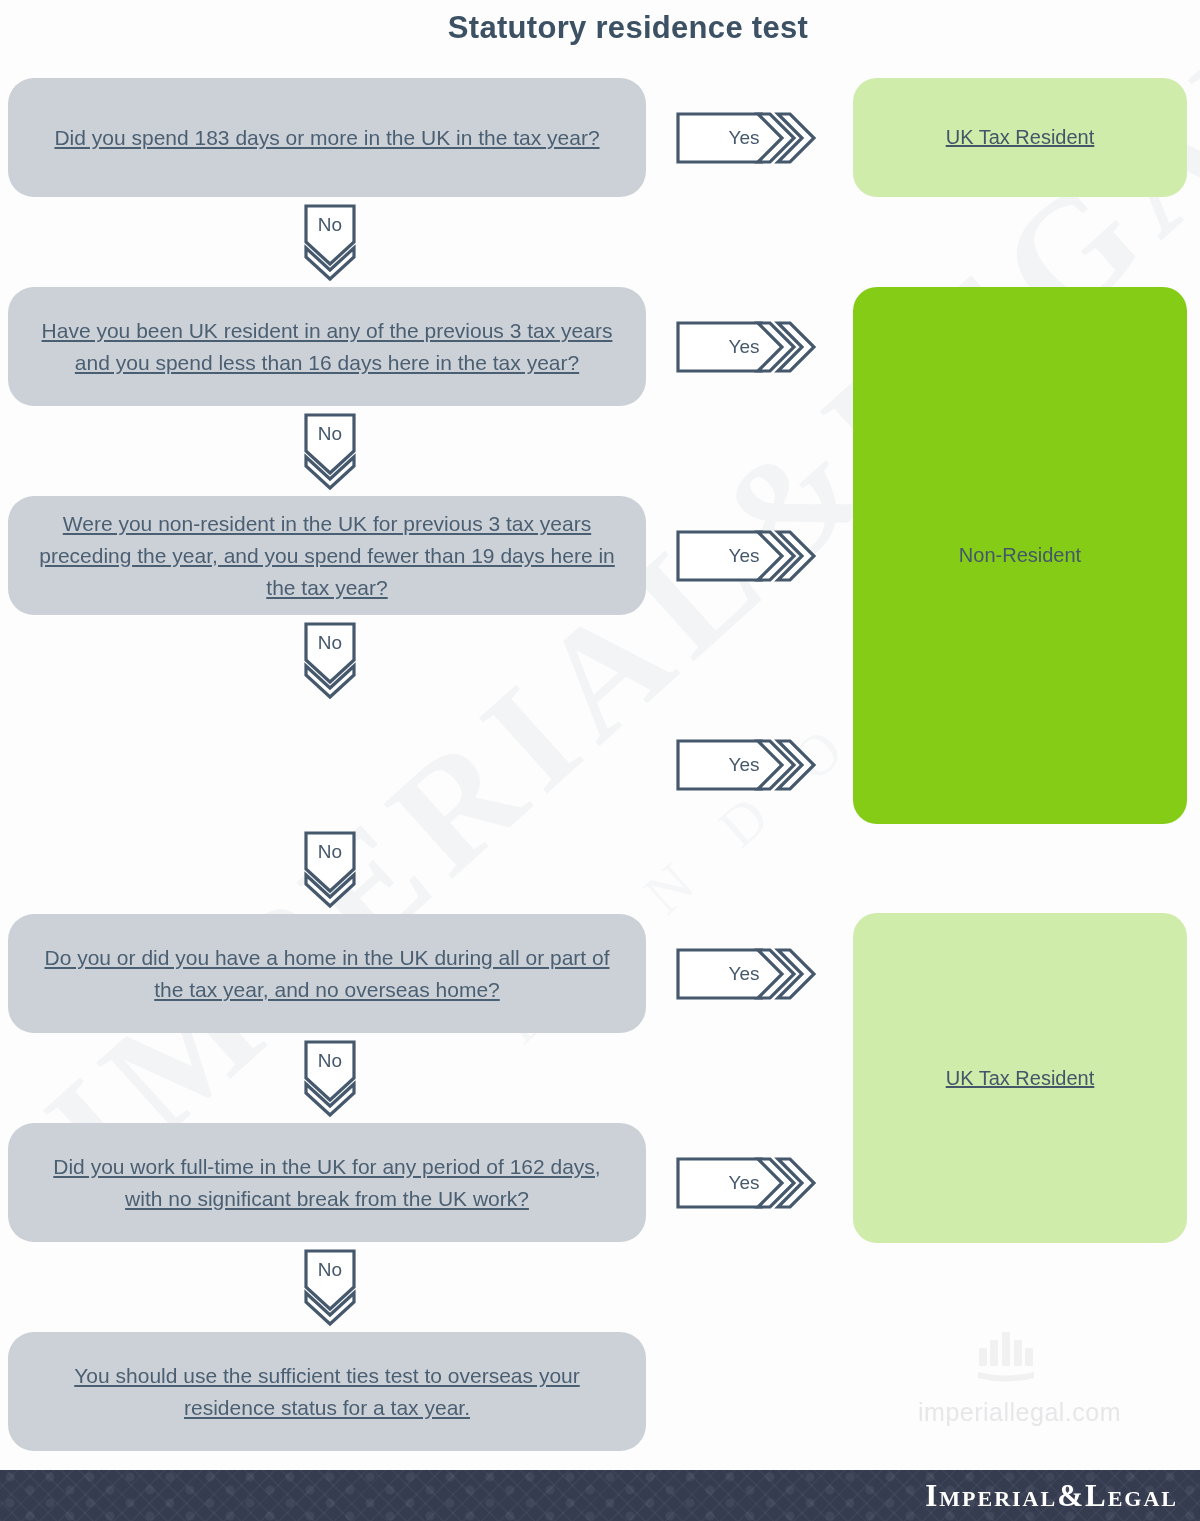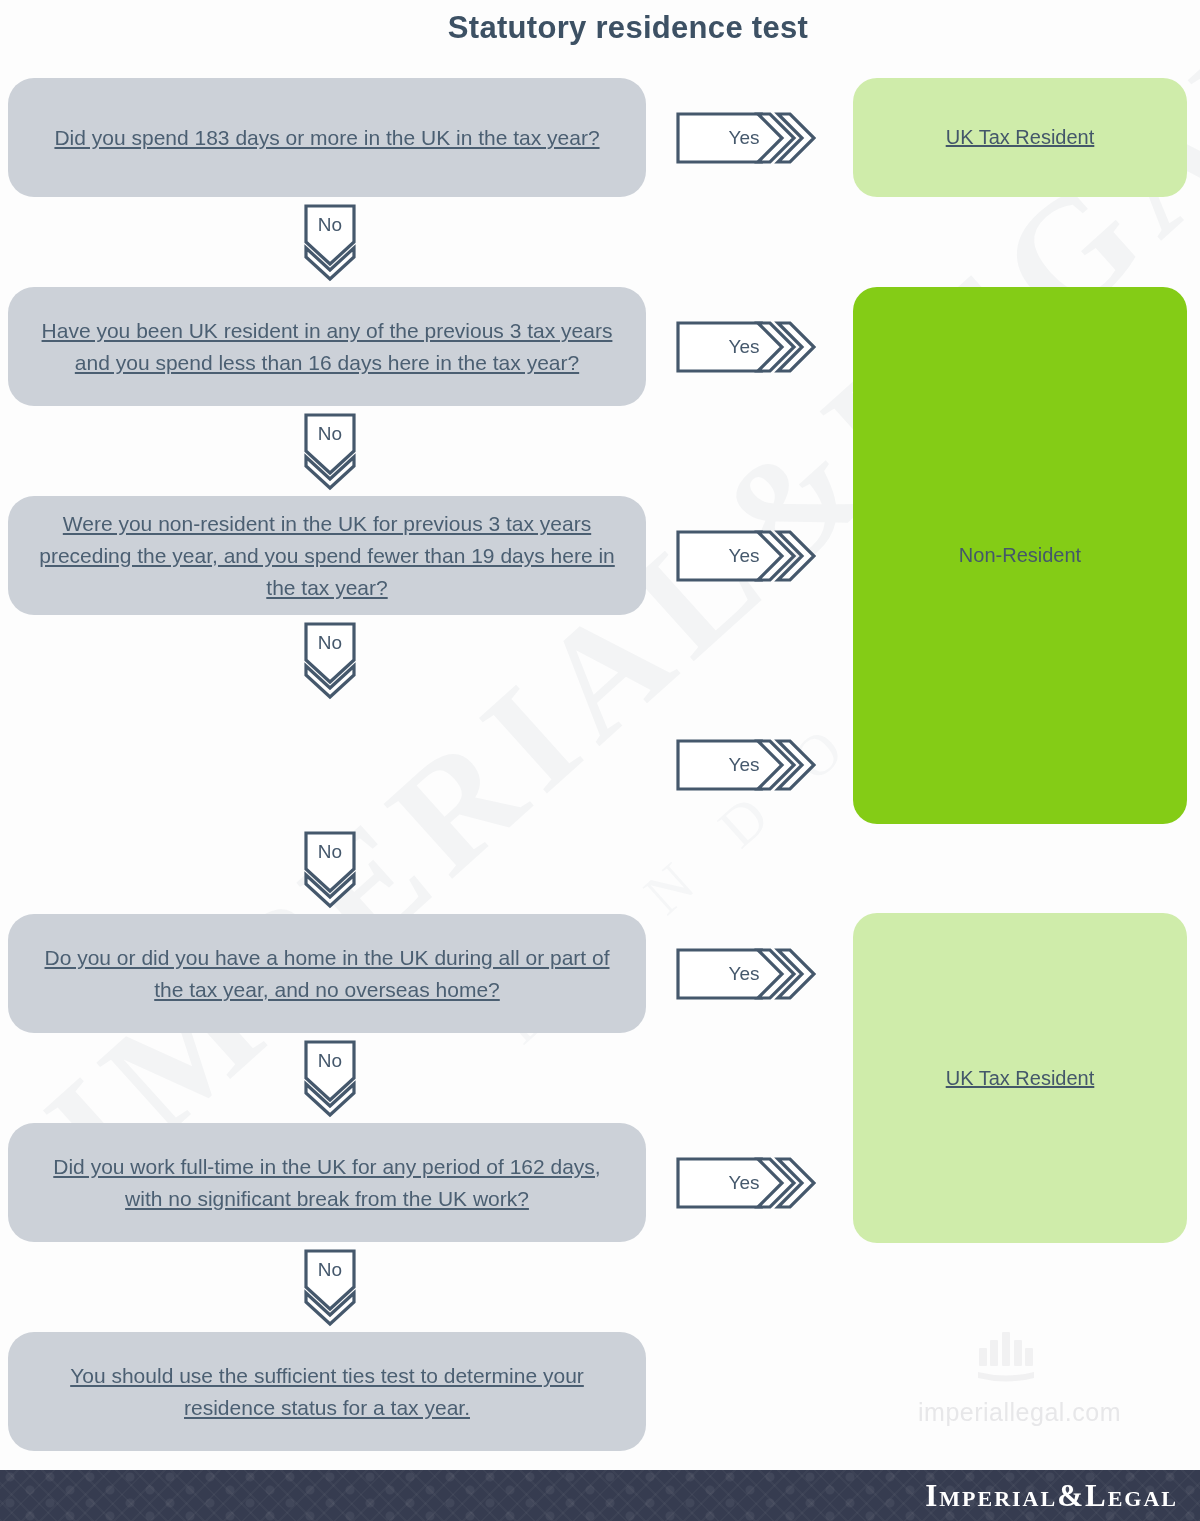--- a/index.html
+++ b/index.html
@@ -111,21 +111,21 @@
   <div class="watermark watermark-main">IMPERIAL&amp;LEGAL</div>
   <div class="watermark watermark-london">LONDON</div>
 
   <div class="page-title">Statutory residence test</div>
 
   <div class="qbox" style="top:78px">Did you spend 183 days or more in the UK in the tax year?</div>
   <div class="qbox" style="top:287px">Have you been UK resident in any of the previous 3 tax years and you spend less than 16 days here in the tax year?</div>
   <div class="qbox" style="top:496px">Were you non-resident in the UK for previous 3 tax years preceding the year, and you spend fewer than 19 days here in the tax year?</div>
   <div class="qbox" style="top:914px">Do you or did you have a home in the UK during all or part of the tax year, and no overseas home?</div>
   <div class="qbox" style="top:1123px">Did you work full-time in the UK for any period of 162 days, with no significant break from the UK work?</div>
-  <div class="qbox" style="top:1332px">You should use the sufficient ties test to determine your residence status for a tax year.</div>
+  <div class="qbox" style="top:1332px">You should use the sufficient ties test to overseas your residence status for a tax year.</div>
 
   <div class="rbox green" style="top:78px;height:119px">UK Tax Resident</div>
   <div class="rbox teal" style="top:287px;height:537px">Non-Resident</div>
   <div class="rbox green" style="top:913px;height:330px">UK Tax Resident</div>
 
   <div class="yes-arrow" style="top:112px">
     <svg width="140" height="52" viewBox="0 0 140 52">
       <path d="M2,2 H86 L114,26 L86,50 H2 Z" fill="#ffffff" stroke="#45586c" stroke-width="3.2" stroke-linejoin="miter"></path>
       <path d="M82,2 L106,26 L82,50 L94,50 L118,26 L94,2 Z" fill="#ffffff" stroke="#45586c" stroke-width="3.2"></path>
       <path d="M102,2 L126,26 L102,50 L114,50 L138,26 L114,2 Z" fill="#ffffff" stroke="#45586c" stroke-width="3.2"></path>

